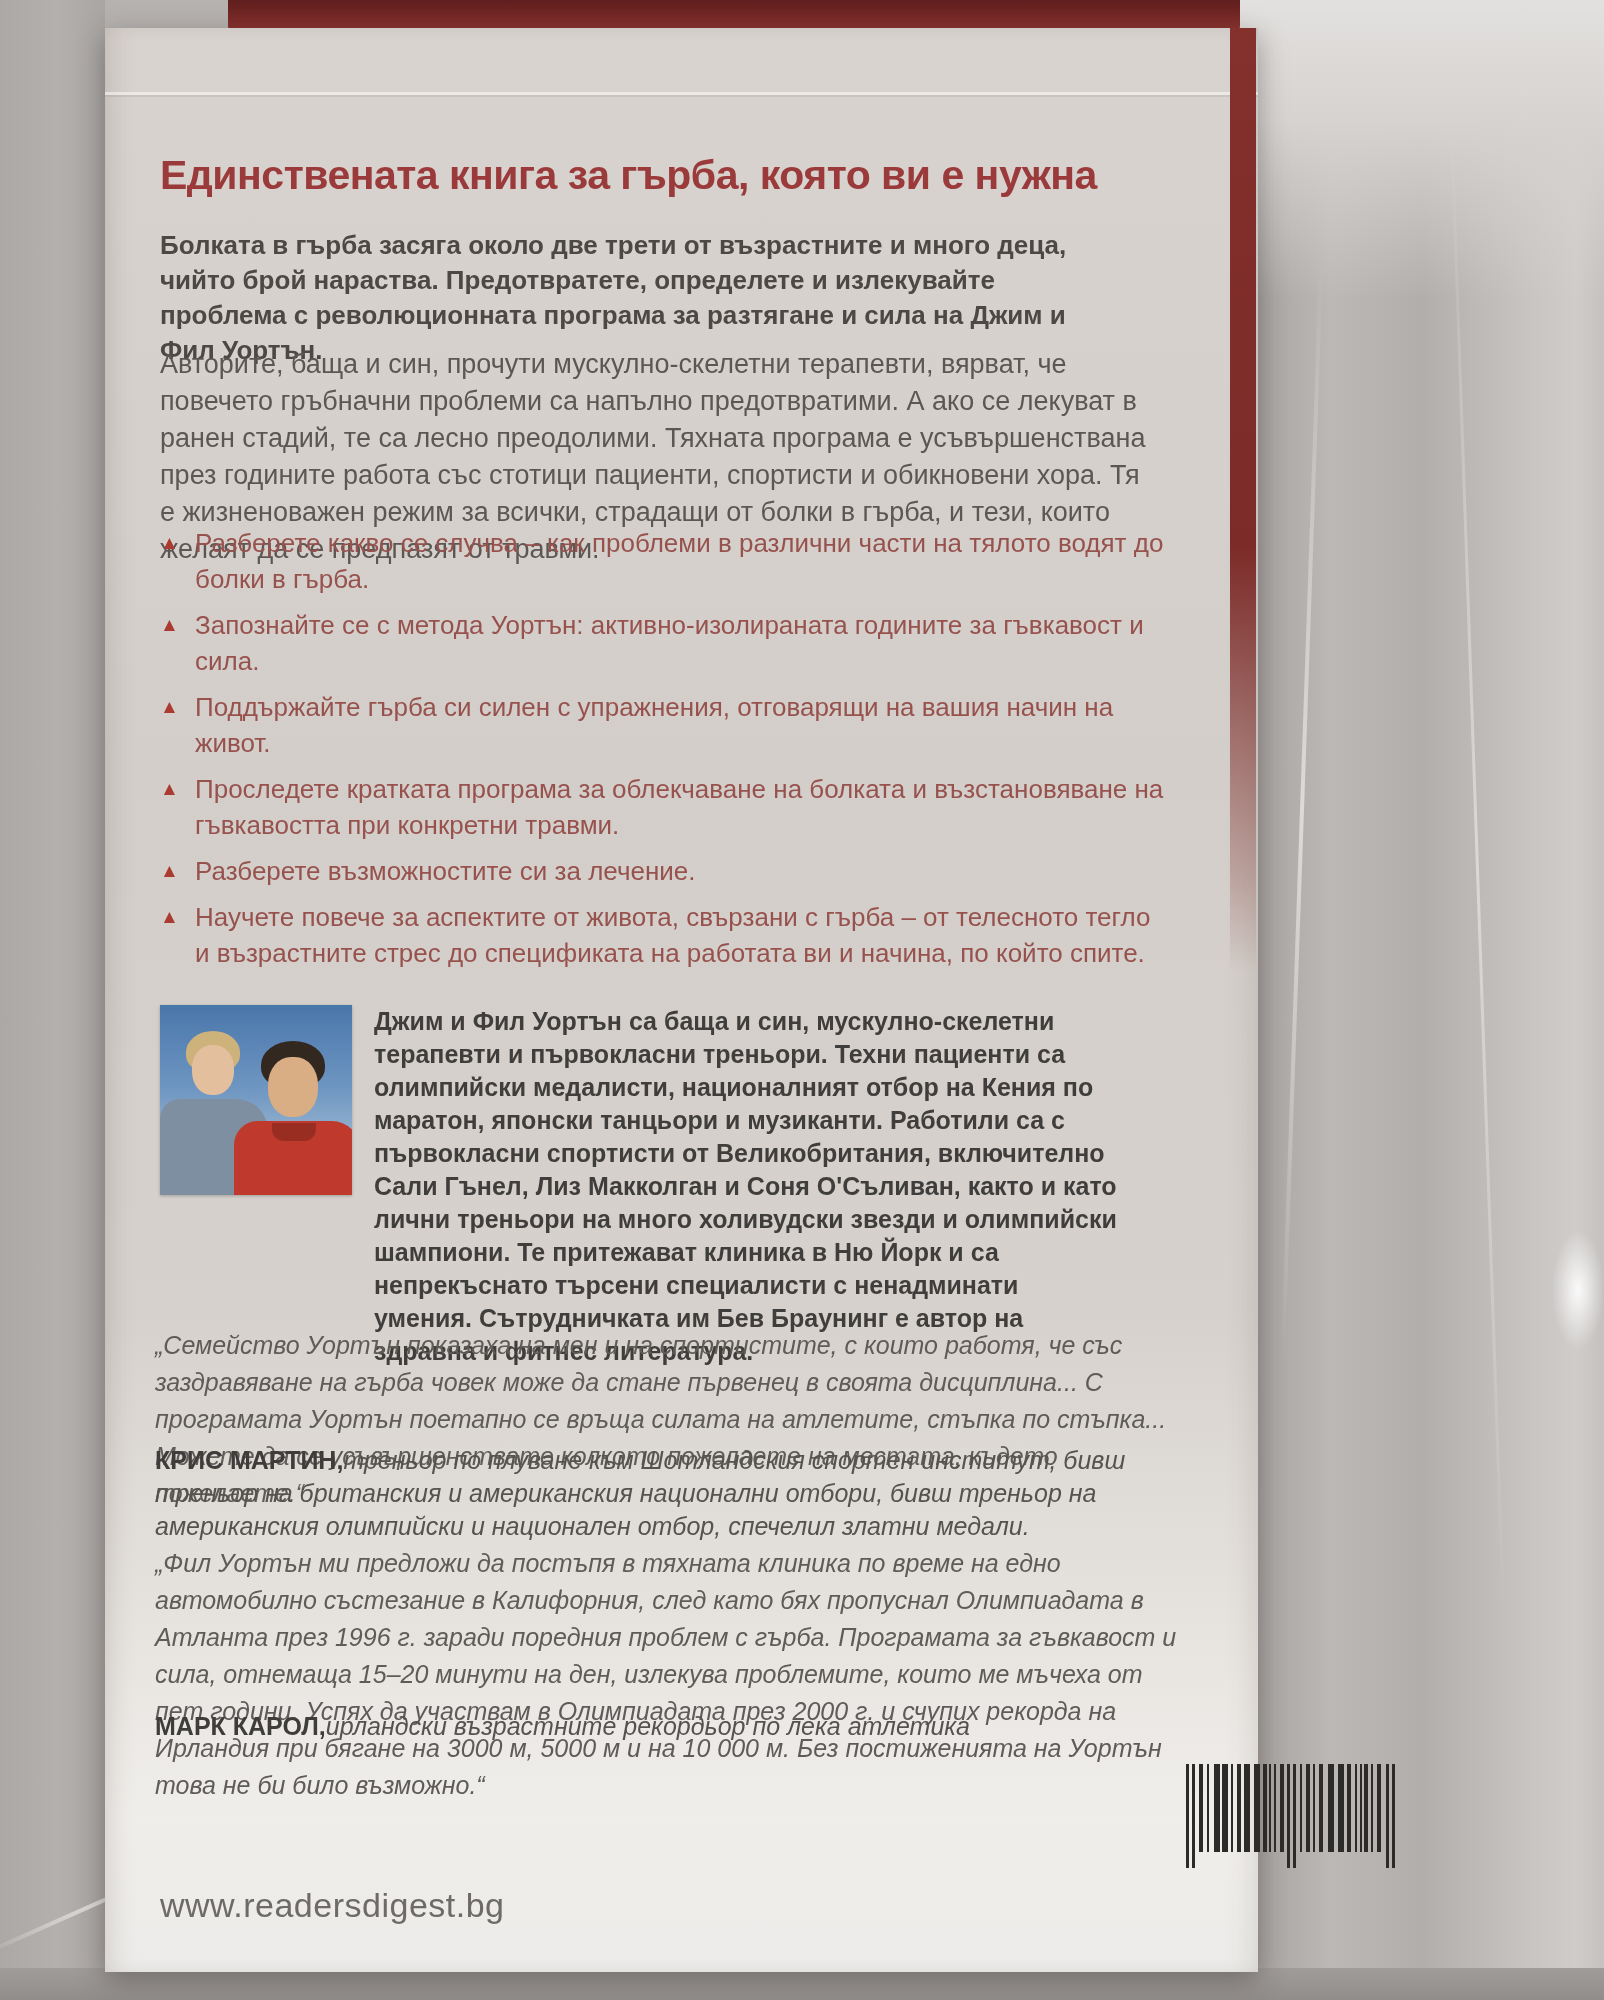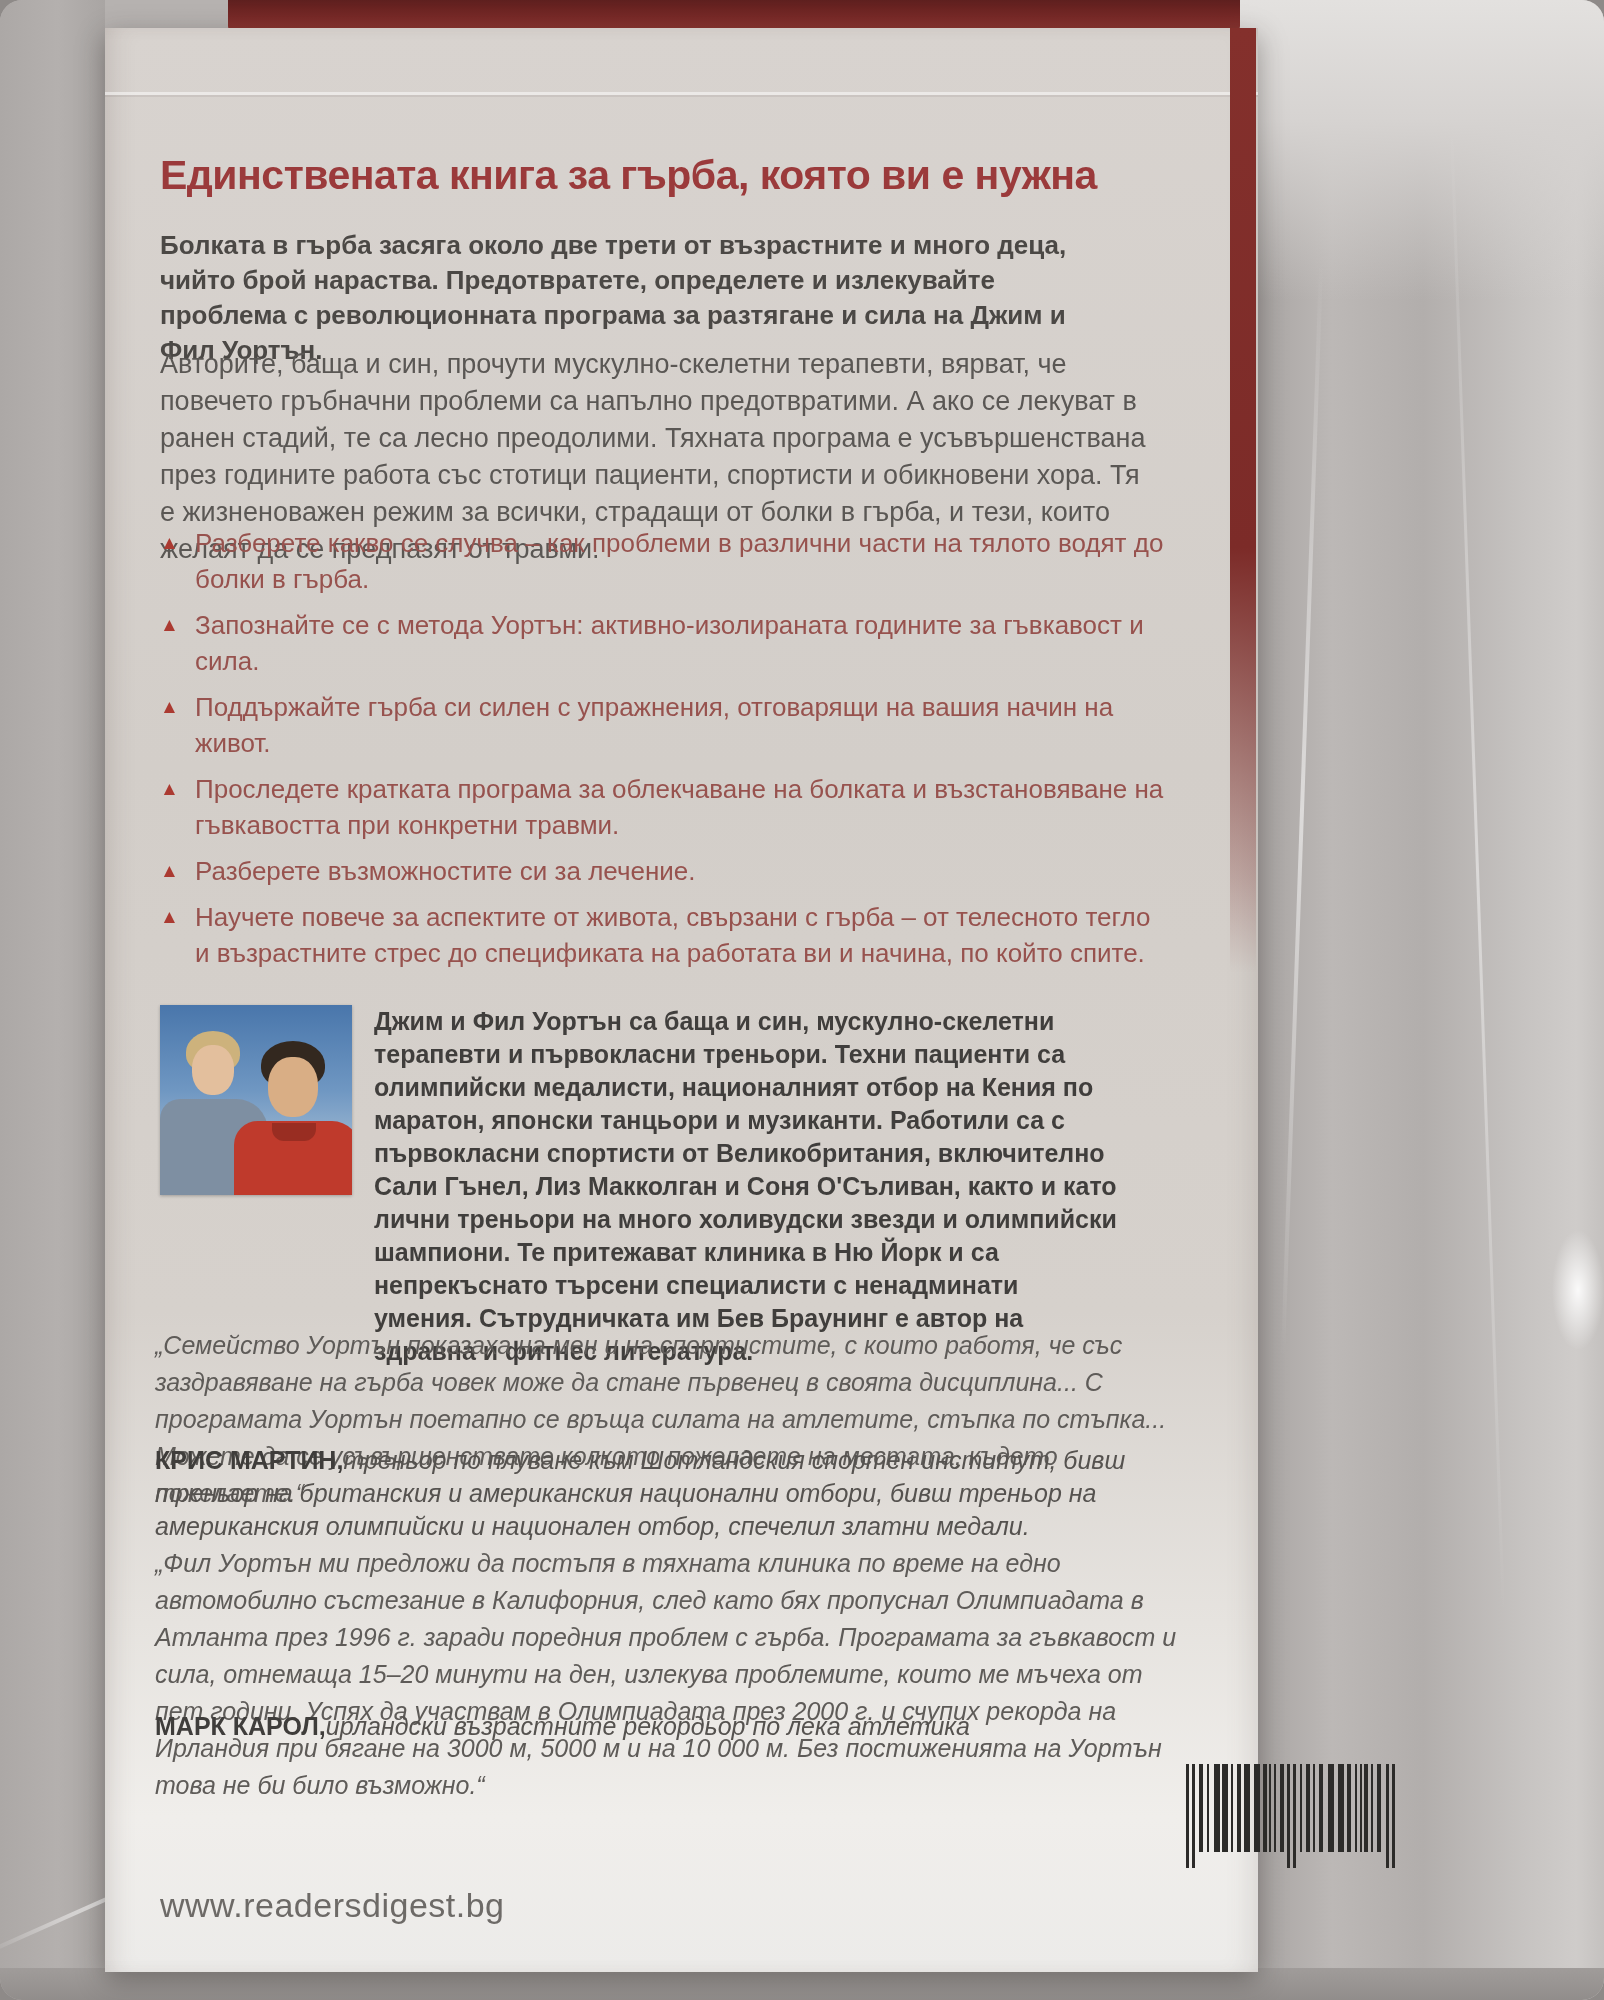--- a/index.html
+++ b/index.html
@@ -1,18 +1,18 @@
 <!DOCTYPE html>
 <html><head>
 <meta charset="utf-8">
 <style>
   html,body{margin:0;padding:0;background:#8e8a88;}
   #stage{position:relative;width:1604px;height:2000px;overflow:hidden;
          background:linear-gradient(180deg,#b6b2b0 0%,#b3afad 60%,#aba7a5 92%,#989492 100%);
-         font-family:"Liberation Sans",sans-serif;border-radius:22px;}
+         font-family:"Liberation Sans",sans-serif;}
   
   .plastic{position:absolute;pointer-events:none;}
   .pl-right{left:1256px;top:0;width:348px;height:2000px;
             background:linear-gradient(90deg,#a8a4a2 0%,#bcb8b6 22%,#b2aeac 48%,#c7c4c2 78%,#cfccca 92%,#c4c1bf 100%);}
   .pl-topright{left:1230px;top:0;width:374px;height:300px;
             background:linear-gradient(180deg,#e3e1df 0%,#d6d3d1 40%,rgba(214,211,209,0) 100%);}
   .pl-streak1{left:1300px;top:260px;width:4px;height:1100px;background:linear-gradient(180deg,rgba(255,255,255,.0),rgba(255,255,255,.55),rgba(255,255,255,0));transform:rotate(2deg);}
   .pl-streak2{left:1476px;top:120px;width:3px;height:1500px;background:linear-gradient(180deg,rgba(255,255,255,.0),rgba(255,255,255,.45),rgba(255,255,255,0));transform:rotate(-2deg);}
   .pl-glare{left:1552px;top:1230px;width:52px;height:120px;background:radial-gradient(closest-side,rgba(255,255,255,.9),rgba(255,255,255,0));}
   .pl-left{left:0;top:0;width:105px;height:2000px;

